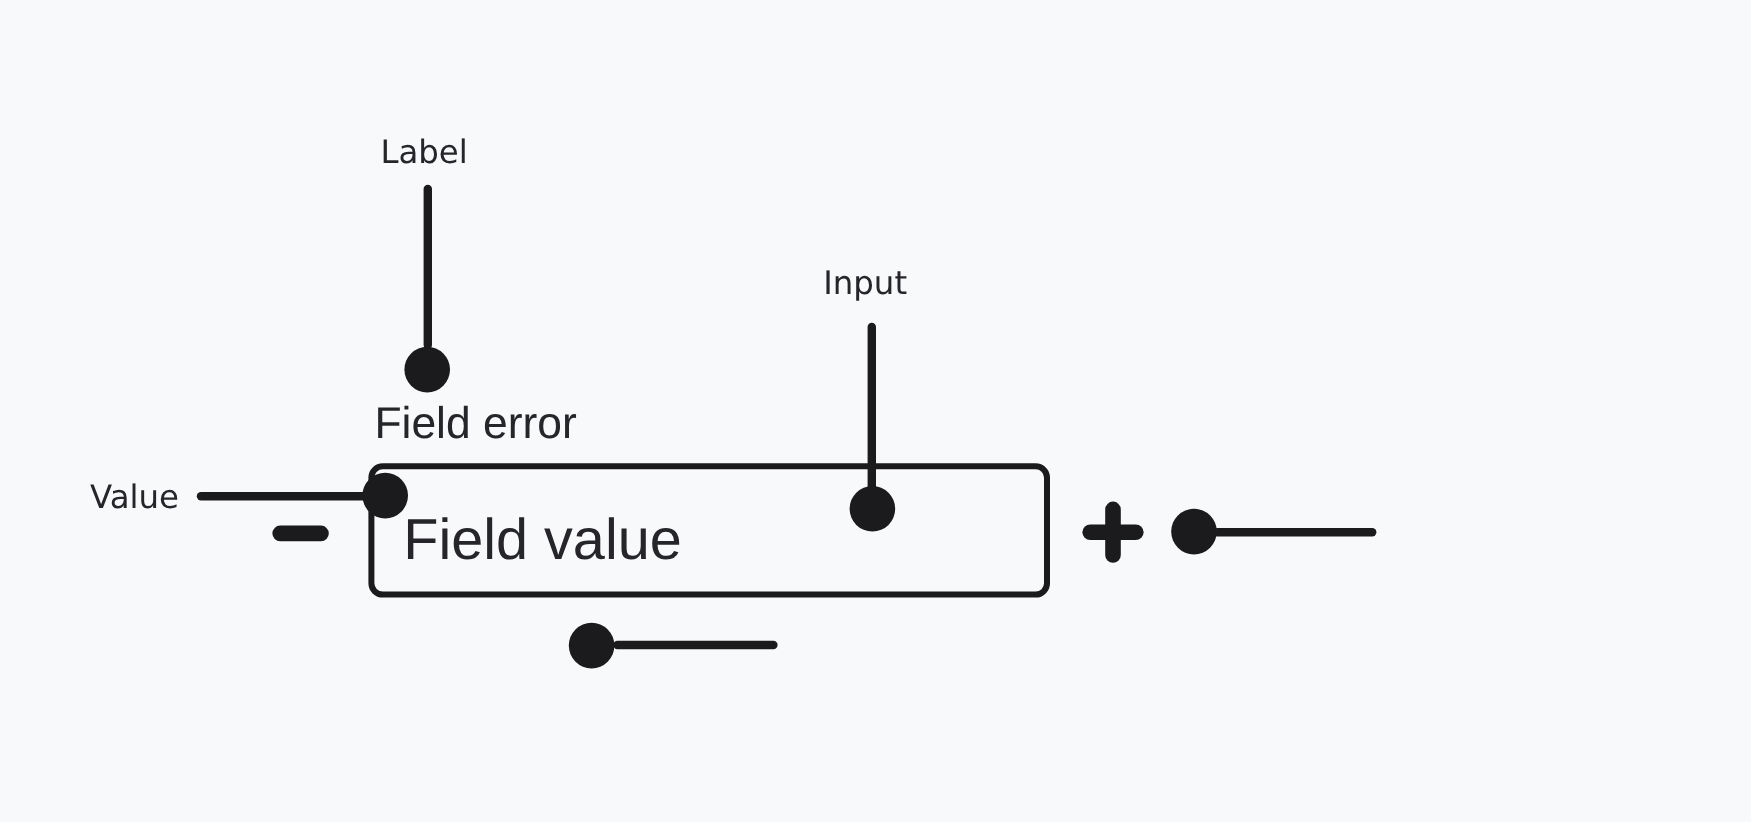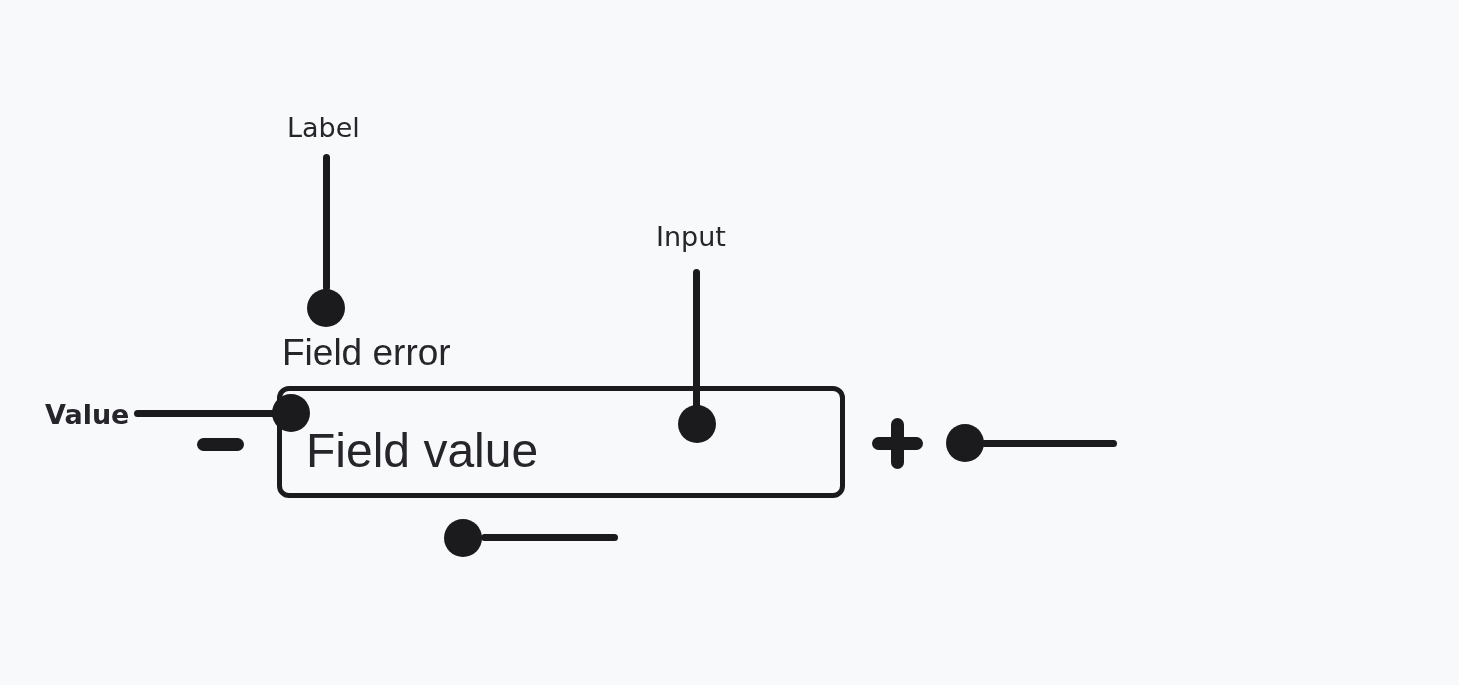--- a/index.html
+++ b/index.html
@@ -8,20 +8,21 @@
     --text: #26262a;
   }
   * { margin: 0; padding: 0; box-sizing: border-box; }
   body { background: var(--background); }
   .canvas {
     position: relative;
     width: 1213px;
     height: 685px;
     background: var(--background);
     overflow: hidden;
+    margin-left: 30px;
   }
   
   .ann {
     position: absolute;
     font-family: "DejaVu Sans", sans-serif;
     font-size: 27px;
     line-height: 1;
     color: var(--text);
     white-space: nowrap;
   }
@@ -98,21 +99,21 @@
 
   <div class="ann" style="left:287px; top:114px;">Label</div>
   <div class="vline" style="left:323px; top:154px; height:137px;"></div>
   <div class="dot" style="left:307px; top:289px;"></div>
 
   <div class="comp lg" style="left:282px; top:334px;">Field error</div>
 
   <div class="input-box"></div>
   <div class="comp md" style="left:306px; top:427px;">Field value</div>
 
-  <div class="ann" style="left:45px; top:401px;font-weight:bold;">Value</div>
+  <div class="ann" style="left:45px; top:401px;">Value</div>
   <div class="hline" style="left:134px; top:410px; width:143px;"></div>
   <div class="dot" style="left:272px; top:394px;"></div>
 
   <div class="minus"></div>
 
   <div class="ann" style="left:656px; top:223px;">Input</div>
   <div class="vline" style="left:693px; top:269px; height:140px;"></div>
   <div class="dot" style="left:678px; top:405px;"></div>
 
   <div class="plus"></div>

